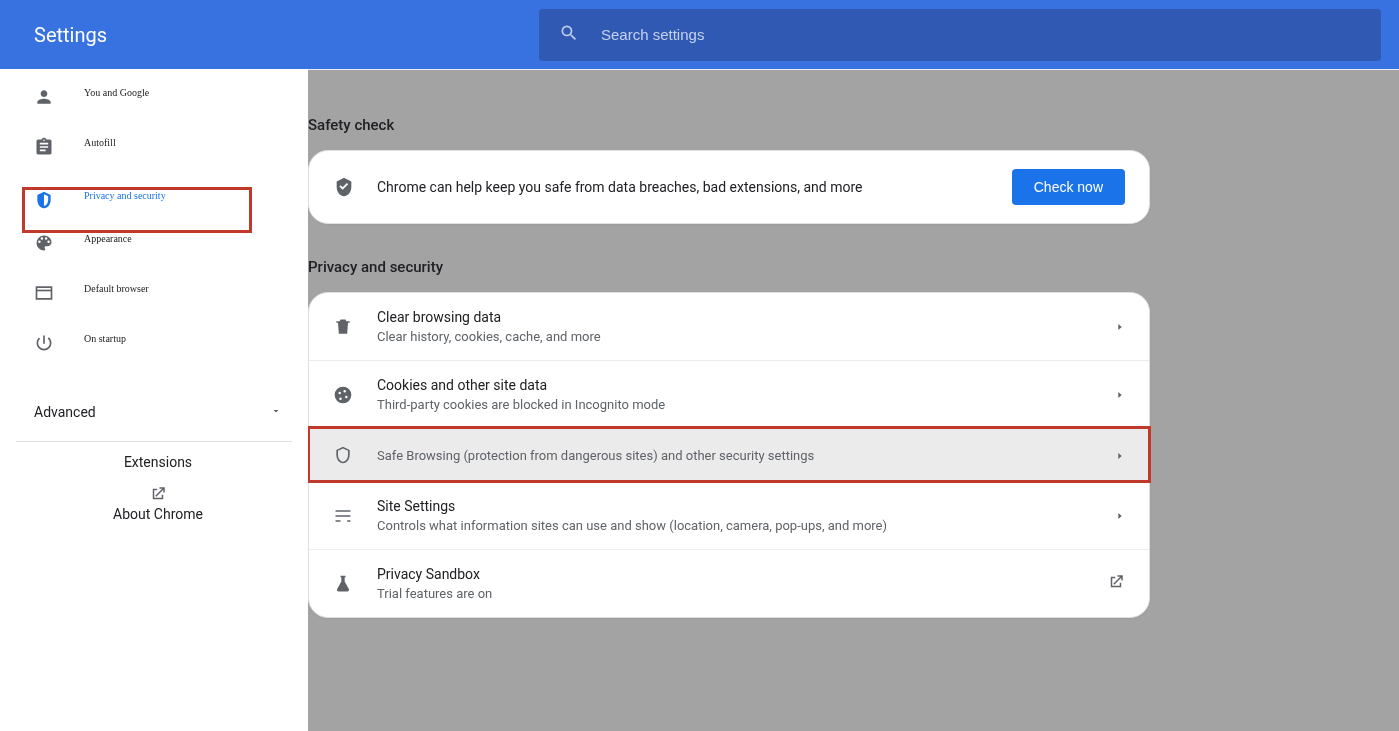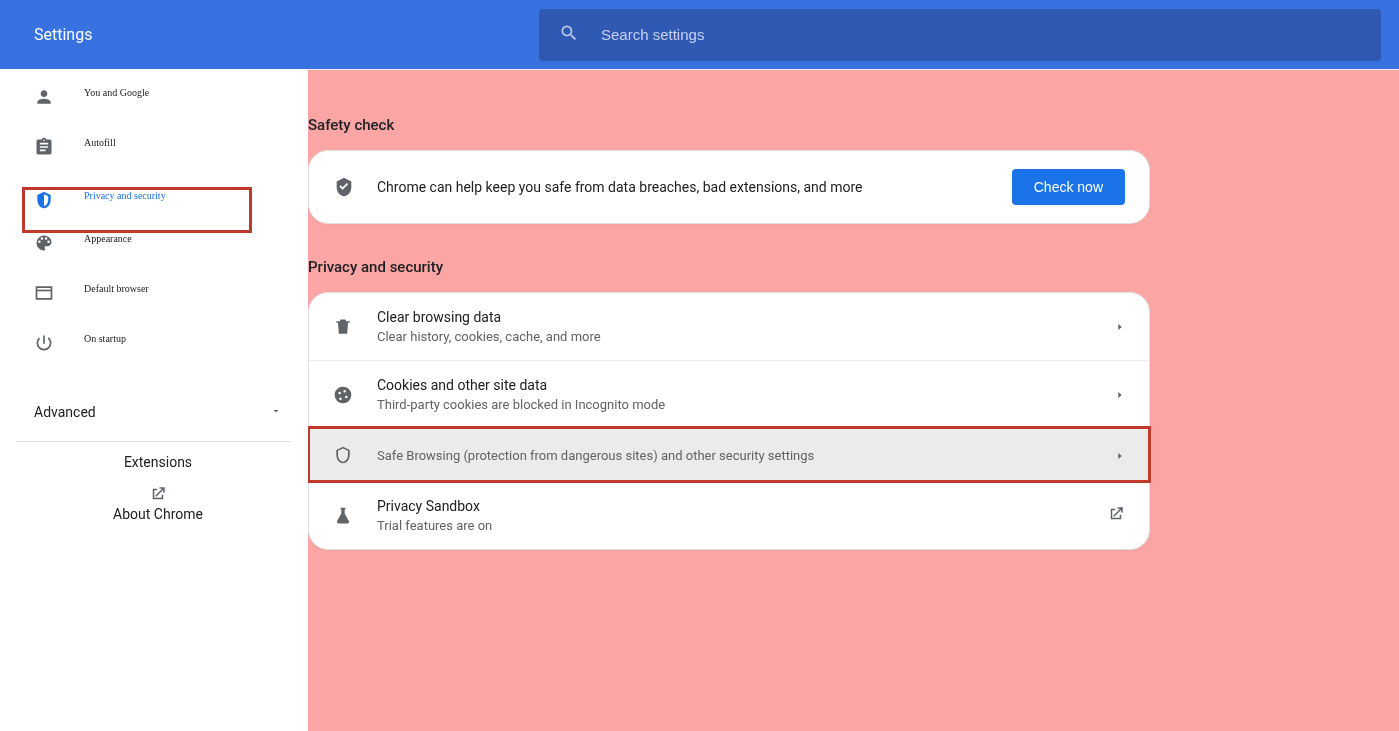--- a/index.html
+++ b/index.html
@@ -13,21 +13,21 @@
   }
   .header {
     background: #3871e0;
     height: 69px;
     display: flex;
     align-items: center;
     padding-left: 34px;
   }
   .header-title {
     color: #fff;
-    font-size: 16px;
+    font-size: 20px;
     font-weight: 400;
     width: 505px;
   }
   .search-wrap {
     background: #3059b3;
     border-radius: 4px;
     height: 52px;
     flex: 1;
     margin-right: 18px;
     display: flex;
@@ -97,21 +97,21 @@
     padding: 0 26px 0 34px;
     height: 52px;
     font-size: 14px;
     color: #202124;
     cursor: pointer;
     flex-direction: column;
   }
 
   .content {
     flex: 1;
-    background: #fca5a5;
+    background: #a3a3a3;
     padding: 30px 18px 0 0;
     overflow: auto;
     border-top: 1px solid #ececec;
   }
   .content-inner {
     max-width: 842px;
     margin-left: 0;
     padding-left: 0;
   }
   .section-title {
@@ -321,20 +321,34 @@
               </svg>
           </span>
           <div class="body">
             <div class="sub">Safe Browsing (protection from dangerous sites) and other security settings</div>
           </div>
           <span class="chev"><svg class="g" width="10" height="10" viewBox="0 0 24 24">
                 <path d="M8 5l8 7-8 7z"></path>
               </svg></span>
         </div>
 
+        <div class="list-row">
+          <span class="icon">
+            <svg class="g" width="20" height="20" viewBox="0 0 24 24">
+                <path d="M3 17h6v2H3v-2zm0-6h12v2H3v-2zm0-6h18v2H3V5zm14 12h4v2h-4v-2zm-4-6h8v2h-8v-2z"></path>
+              </svg>
+          </span>
+          <div class="body">
+            <div class="title">Site Settings</div>
+            <div class="sub">Controls what information sites can use and show (location, camera, pop-ups, and more)</div>
+          </div>
+          <span class="chev"><svg class="g" width="10" height="10" viewBox="0 0 24 24">
+                <path d="M8 5l8 7-8 7z"></path>
+              </svg></span>
+        </div>
 
         <div class="list-row">
           <span class="icon">
             <svg class="g" width="20" height="20" viewBox="0 0 24 24">
                 <path d="M9 2h6v2h-1v5l5 9c.7 1.3-.2 3-1.7 3H6.7C5.2 21 4.3 19.3 5 18l5-9V4H9V2z"></path>
               </svg>
           </span>
           <div class="body">
             <div class="title">Privacy Sandbox</div>
             <div class="sub">Trial features are on</div>

